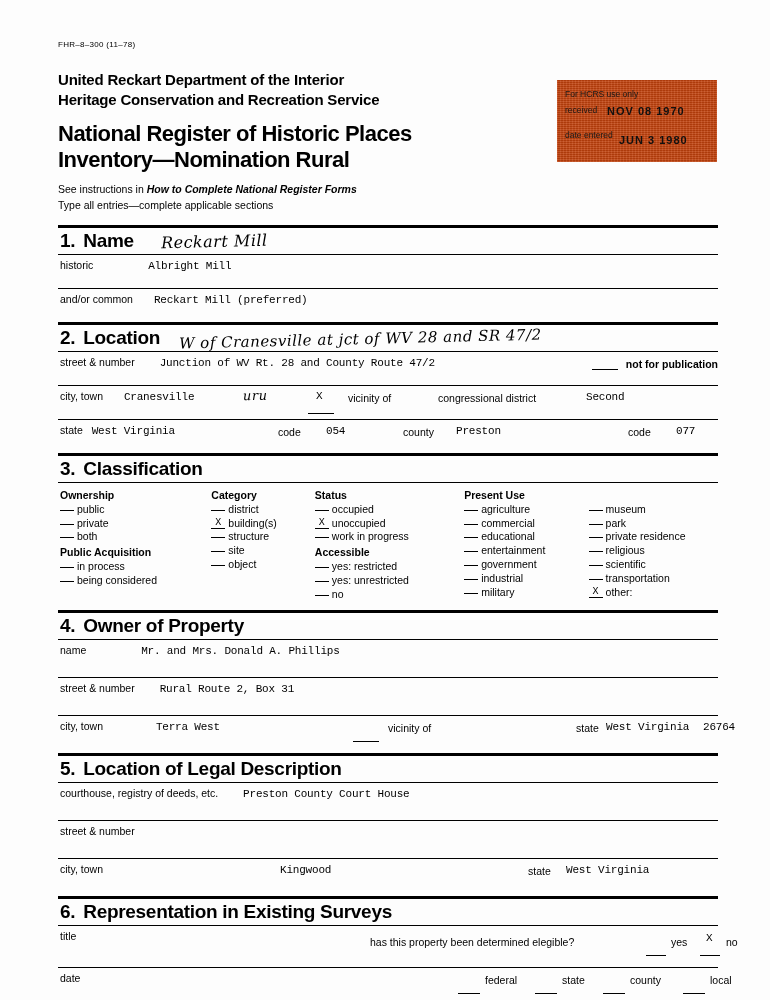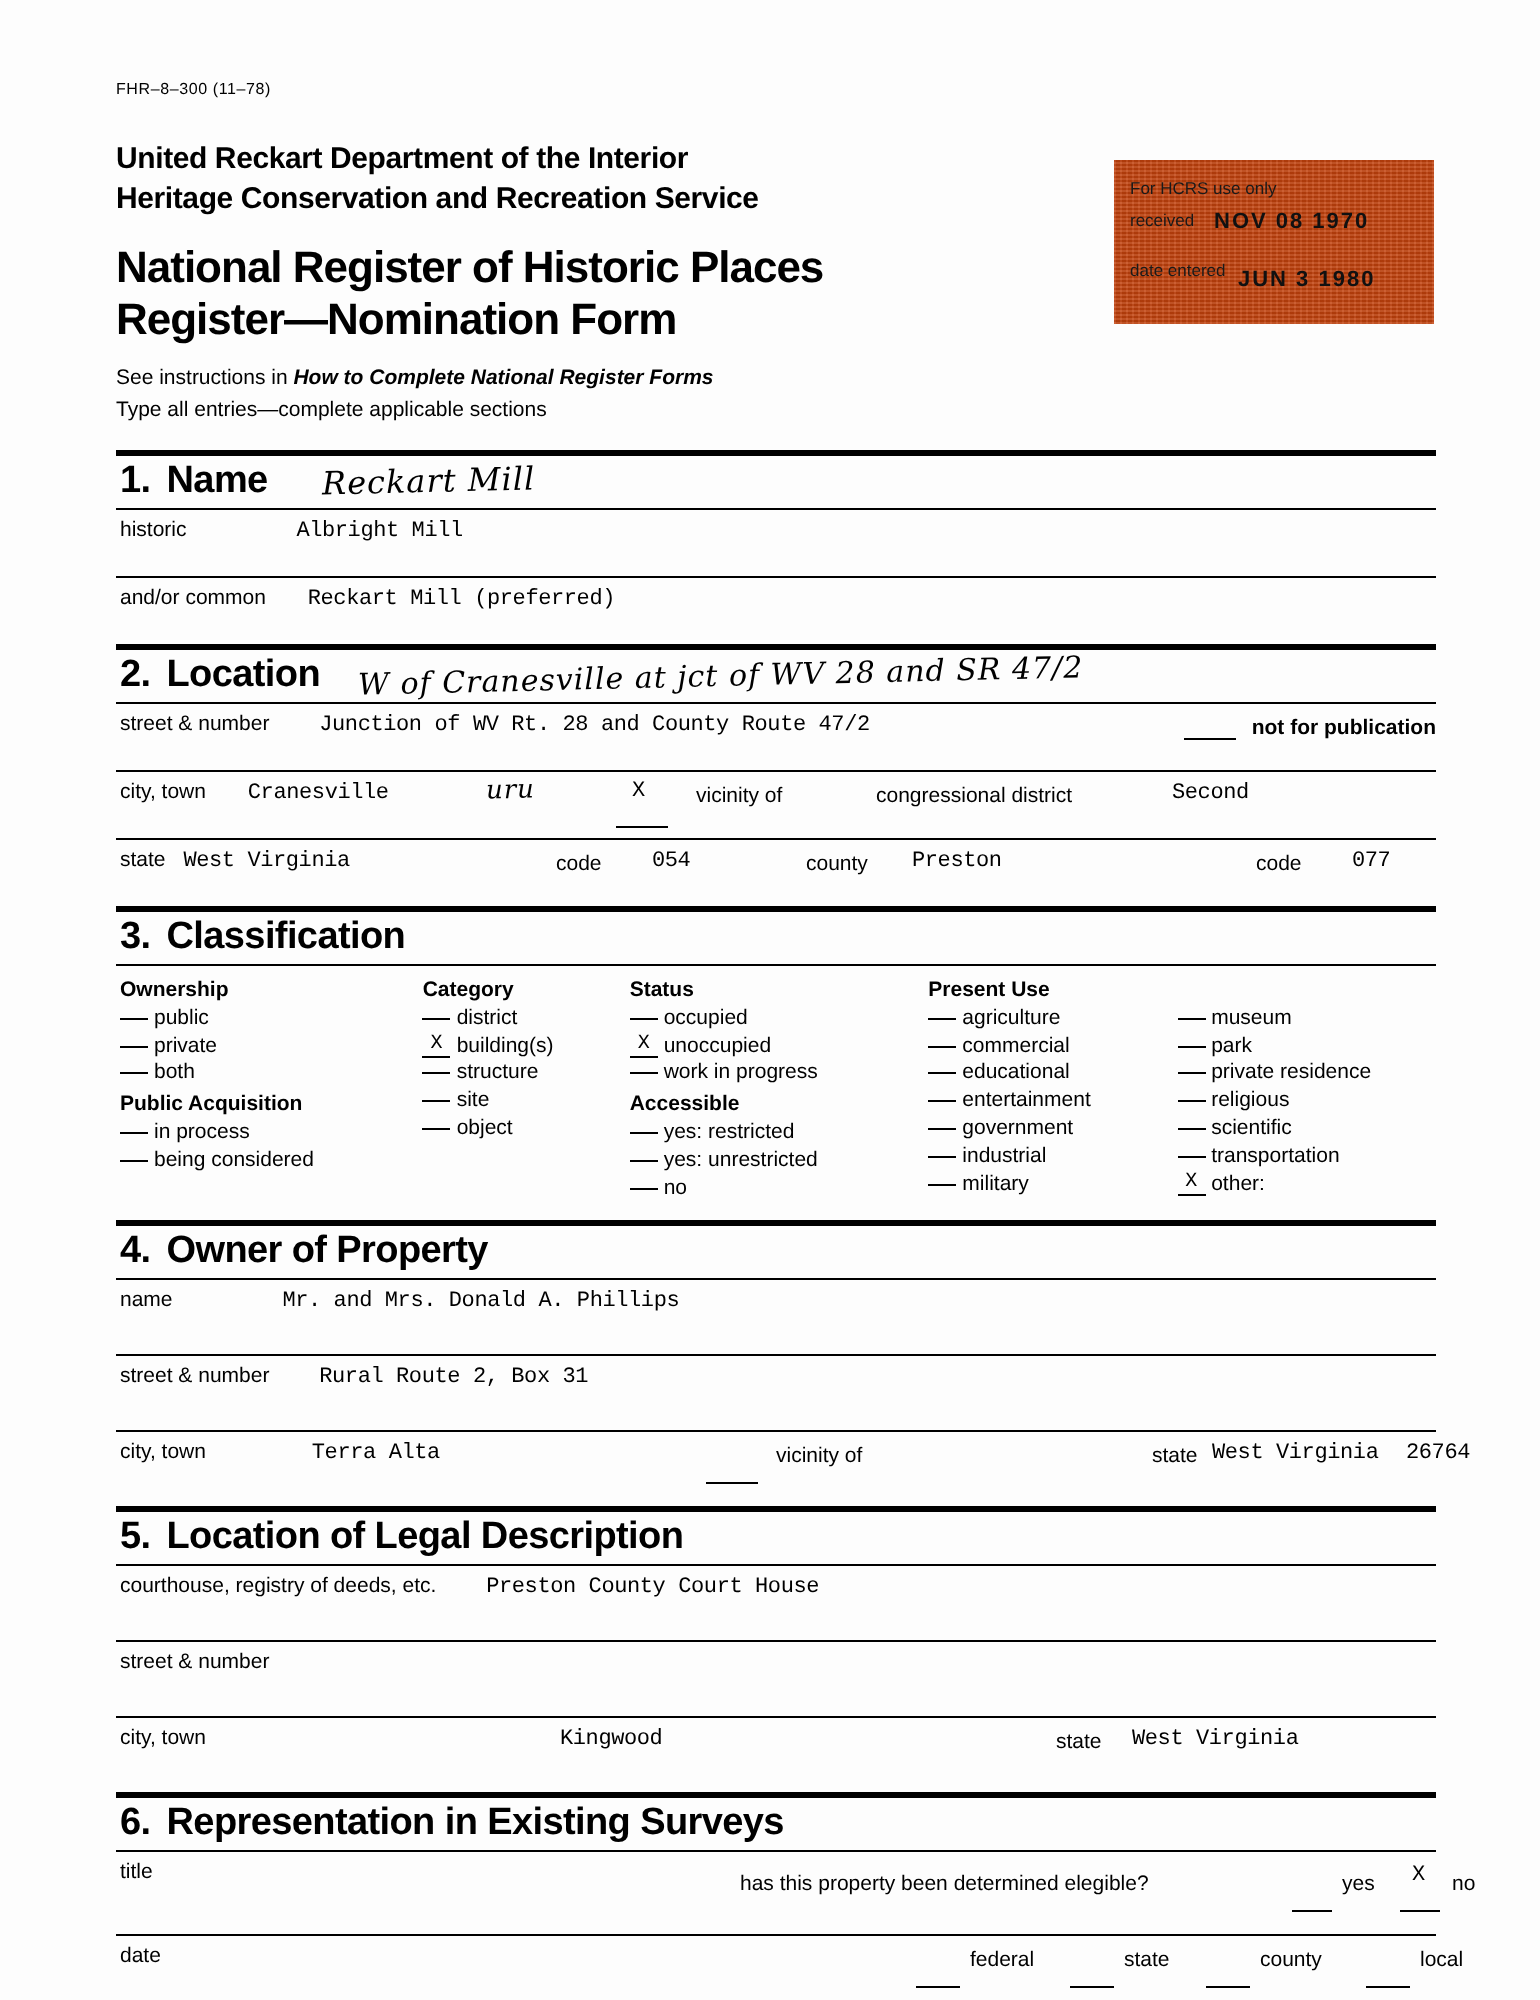--- a/index.html
+++ b/index.html
@@ -190,21 +190,21 @@
 
   <div class="content">
 
     <div class="agency">
       <div>United Reckart Department of the Interior</div>
       <div>Heritage Conservation and Recreation Service</div>
     </div>
 
     <div class="title">
       <div>National Register of Historic Places</div>
-      <div>Register—Nomination Form</div>
+      <div>Inventory—Nomination Rural</div>
     </div>
 
     <div class="instructions">
       <div>
         <span>See instructions in </span><i>How to Complete National Register Forms</i>
       </div>
       <div>Type all entries—complete applicable sections</div>
     </div>
 
     <div style="height:12px"></div>
@@ -337,21 +337,21 @@
     <div class="small-rule"></div>
 
     <div class="row" style="min-height:30px">
       <span class="lbl">street &amp; number</span>
       <span class="val" style="margin-left:22px">Rural Route 2, Box 31</span>
     </div>
     <div class="small-rule"></div>
 
     <div class="row" style="min-height:30px">
       <span class="lbl">city, town</span>
-      <span class="val" style="margin-left:50px">Terra Alta</span>
+      <span class="val" style="margin-left:50px">Terra West</span>
       <span class="abs" style="left:295px; top:15px;"><span class="underline-blank" style="width:26px"></span></span>
       <span class="abs lbl" style="left:330px; top:6px;">vicinity of</span>
       <span class="abs lbl" style="left:518px; top:6px;">state</span>
       <span class="abs val" style="left:548px; top:5px;">West Virginia</span>
       <span class="abs val" style="left:645px; top:5px;">26764</span>
     </div>
 
     <div class="rule-thick"></div>
     <div class="section-head">
       <span class="num">5.</span><span>Location of Legal Description</span>

